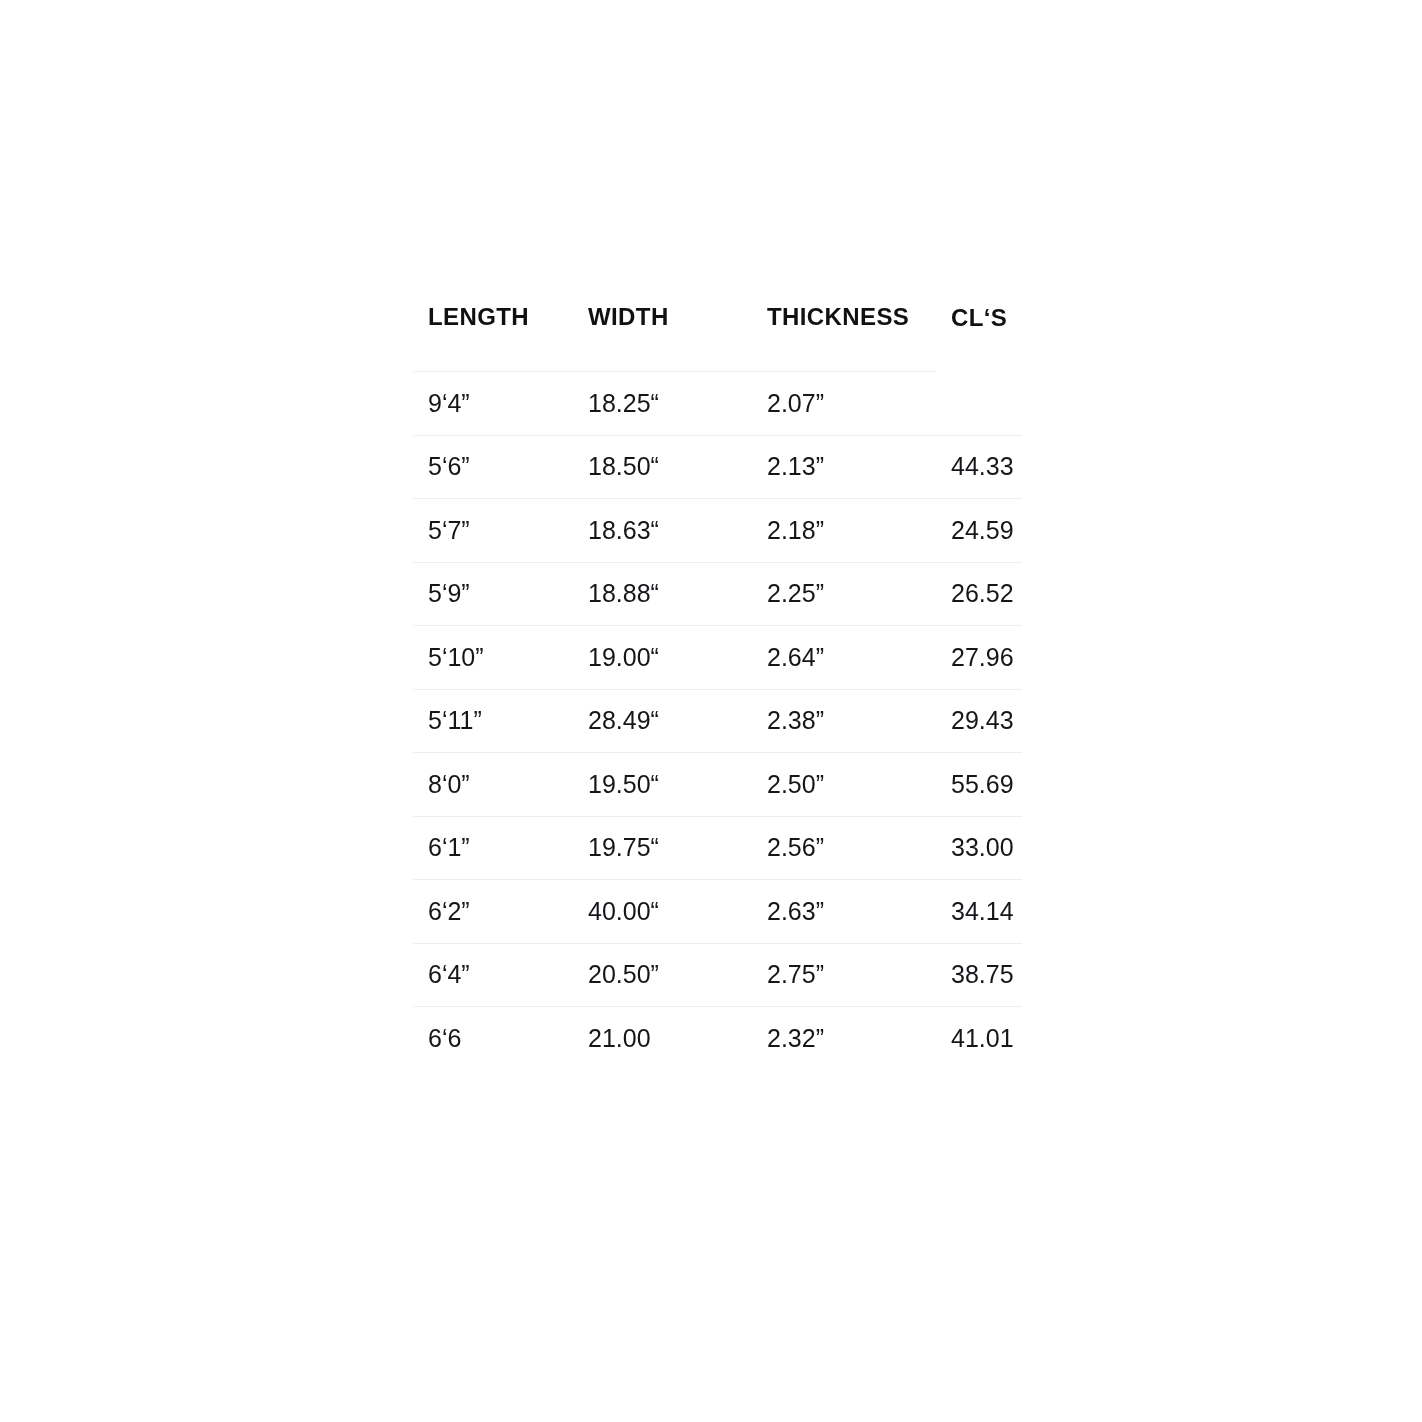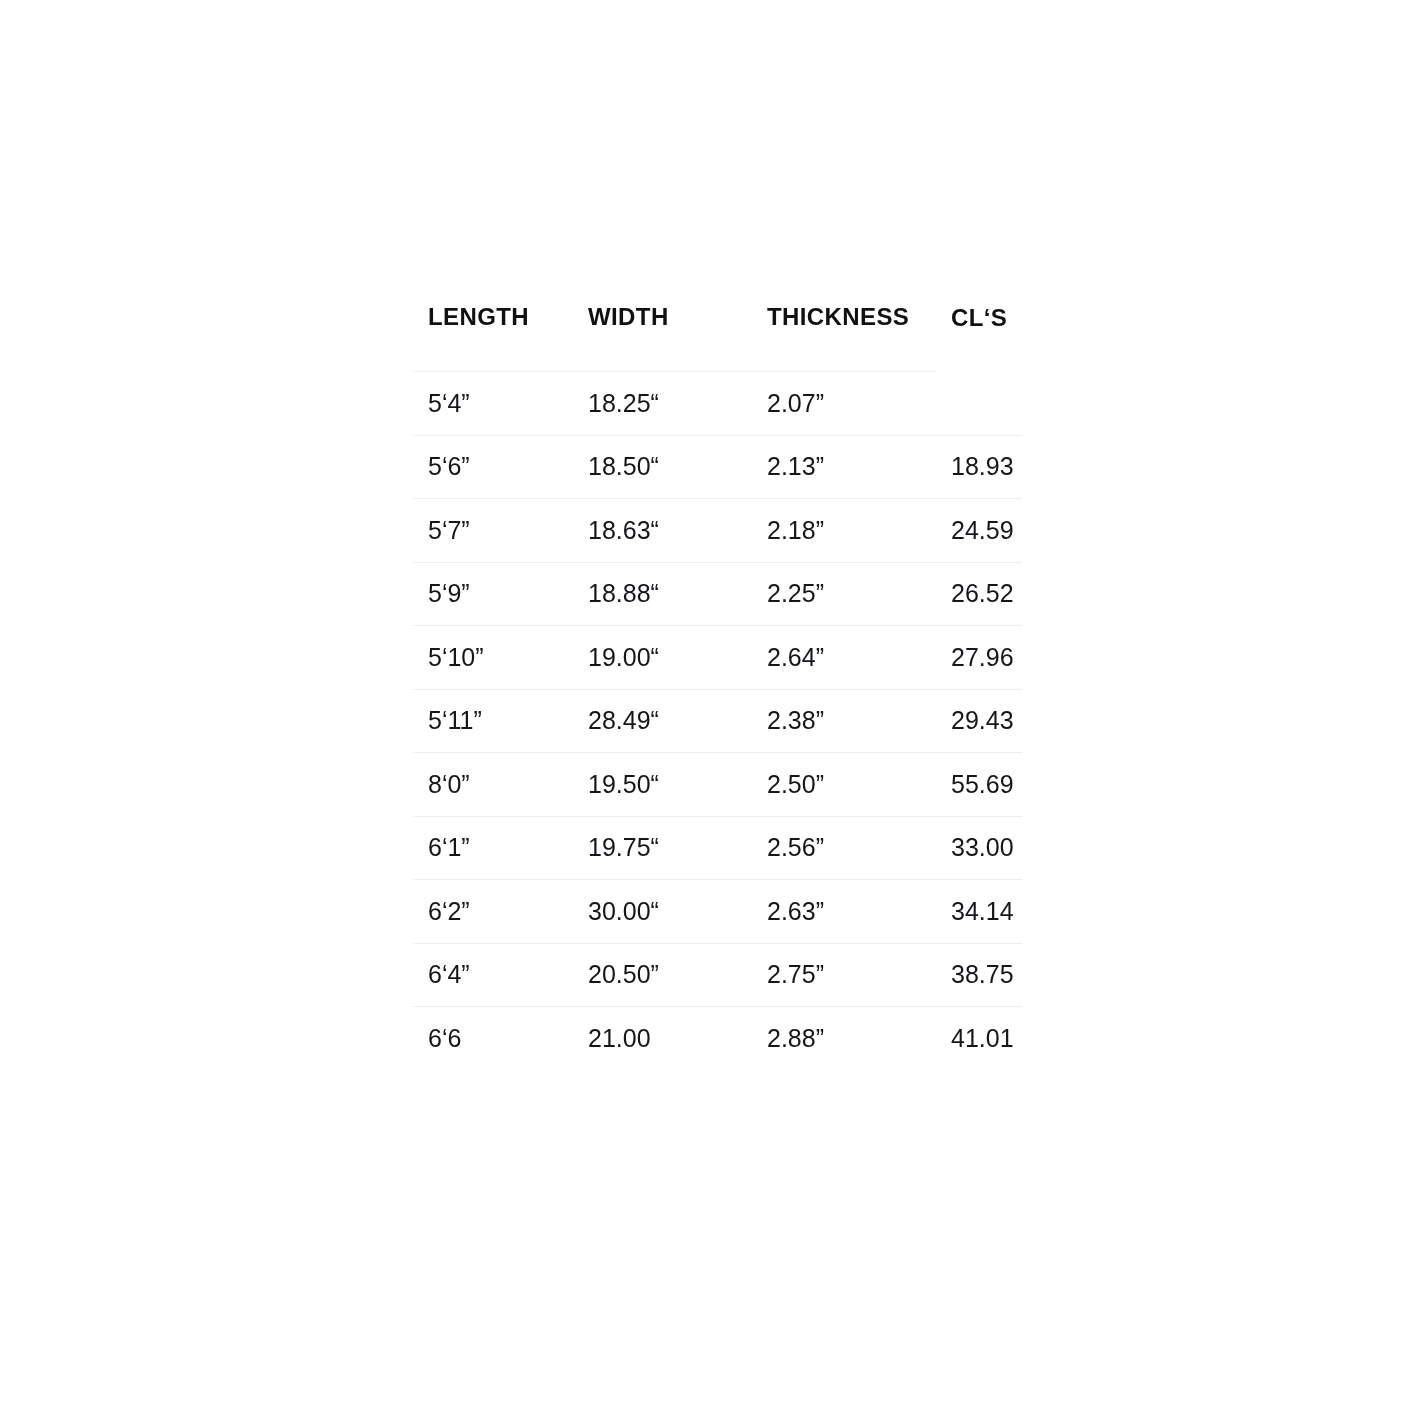--- a/index.html
+++ b/index.html
@@ -96,30 +96,30 @@
       <thead>
         <tr>
           <th class="head-length">LENGTH</th>
           <th class="head-width">WIDTH</th>
           <th class="head-thickness">THICKNESS</th>
           <th class="head-cls">CL‘S</th>
         </tr>
       </thead>
       <tbody>
         <tr>
-          <td>5‘4”</td>
+          <td>9‘4”</td>
           <td>18.25“</td>
           <td>2.07”</td>
           <td></td>
         </tr>
         <tr>
           <td>5‘6”</td>
           <td>18.50“</td>
           <td>2.13”</td>
-          <td>18.93</td>
+          <td>44.33</td>
         </tr>
         <tr>
           <td>5‘7”</td>
           <td>18.63“</td>
           <td>2.18”</td>
           <td>24.59</td>
         </tr>
         <tr>
           <td>5‘9”</td>
           <td>18.88“</td>
@@ -145,32 +145,32 @@
           <td>55.69</td>
         </tr>
         <tr>
           <td>6‘1”</td>
           <td>19.75“</td>
           <td>2.56”</td>
           <td>33.00</td>
         </tr>
         <tr>
           <td>6‘2”</td>
-          <td>30.00“</td>
+          <td>40.00“</td>
           <td>2.63”</td>
           <td>34.14</td>
         </tr>
         <tr>
           <td>6‘4”</td>
           <td>20.50”</td>
           <td>2.75”</td>
           <td>38.75</td>
         </tr>
         <tr>
           <td>6‘6</td>
           <td>21.00</td>
-          <td>2.88”</td>
+          <td>2.32”</td>
           <td>41.01</td>
         </tr>
       </tbody>
     </table>
   </div>
 </div>
 
 </body></html>

